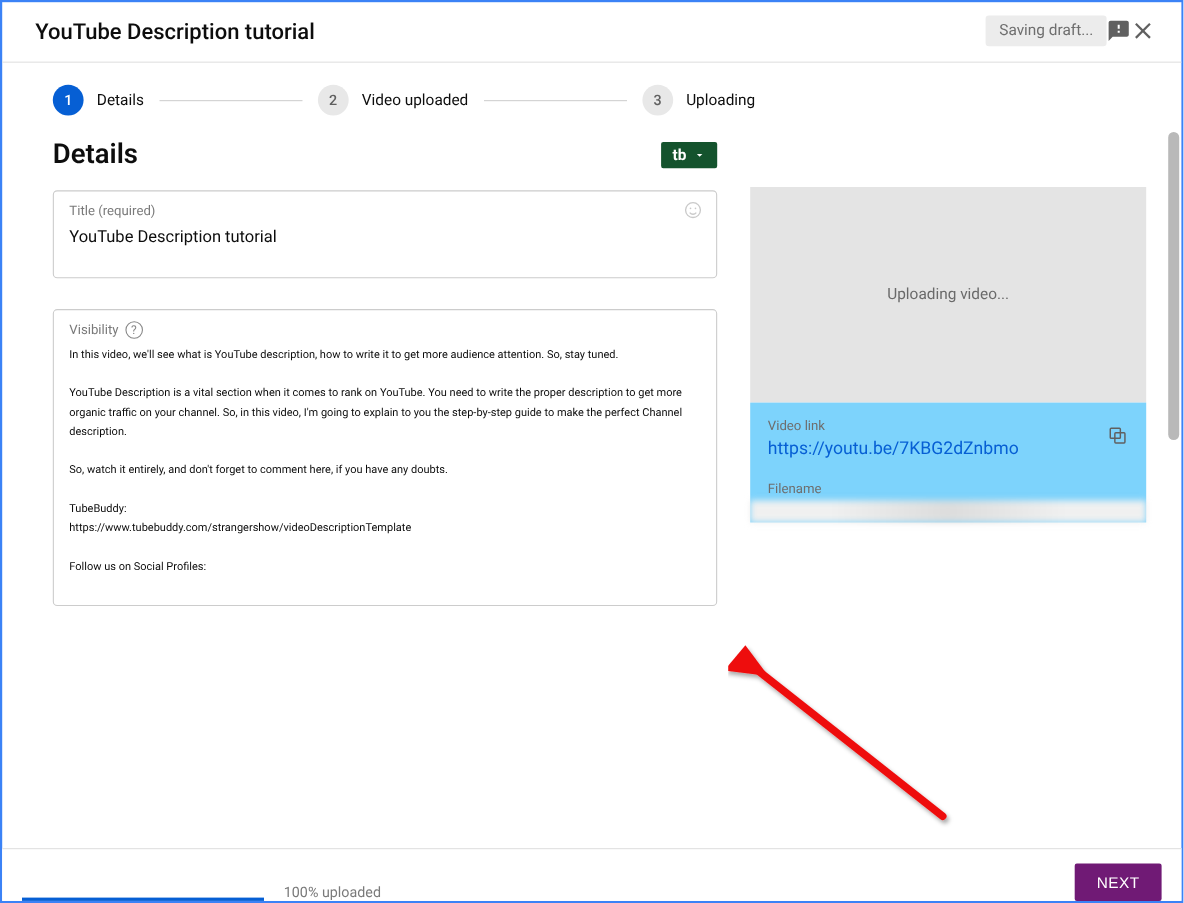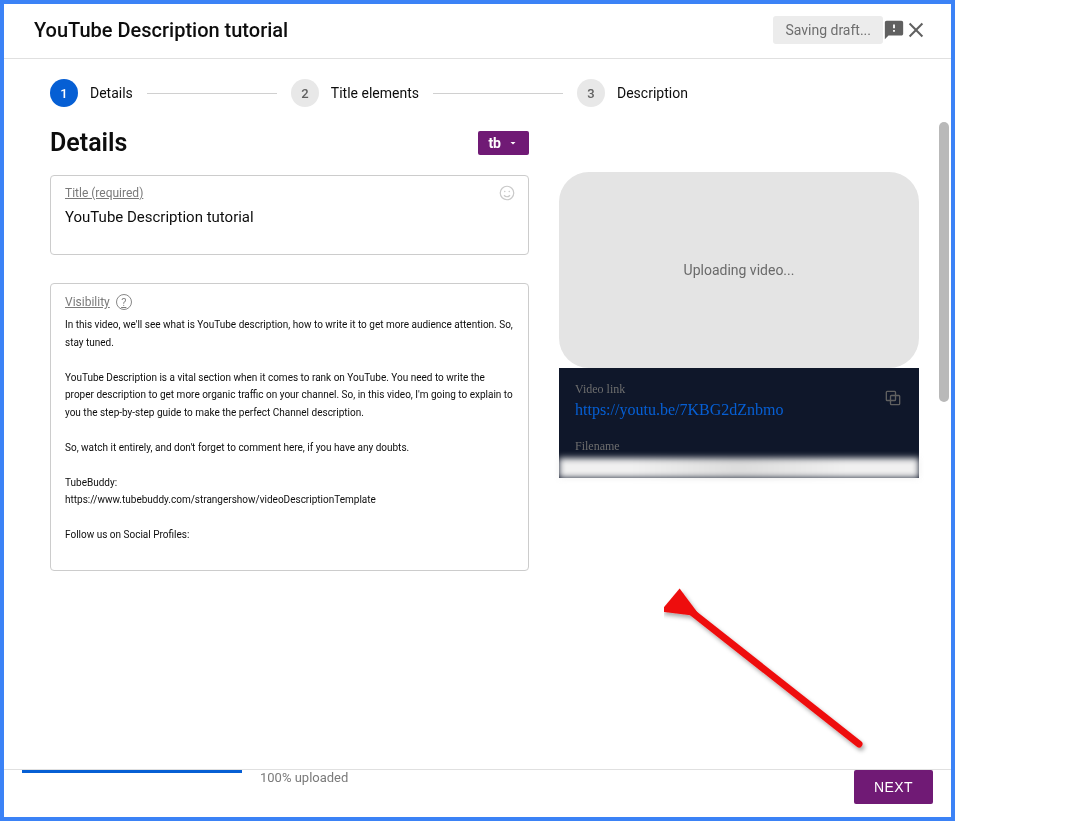--- a/index.html
+++ b/index.html
@@ -6,23 +6,23 @@
   body {
     font-family: Roboto, Arial, sans-serif;
     background: #fff;
     color: #202124;
     width: 1076px;
     height: 821px;
     overflow: hidden;
     position: relative;
   }
   .frame {
-    width: 955px;
+    width: 1076px;
     height: 821px;
-    border: 4px solid #3b82f6;
+    border: 2px solid #3b82f6;
     position: relative;
     background: #fff;
   }
 
   
   .header {
     display: flex;
     align-items: center;
     justify-content: space-between;
     padding: 12px 24px 14px 30px;
@@ -113,21 +113,21 @@
     justify-content: space-between;
     margin-bottom: 18px;
     margin-top: 6px;
   }
   .details-title {
     font-size: 25px;
     font-weight: 600;
     color: #0d0d0d;
   }
   .tb-badge {
-    background: #701a75;
+    background: #14532d;
     color: #fff;
     padding: 4px 10px;
     border-radius: 2px;
     font-size: 14px;
     font-weight: 700;
     display: inline-flex;
     align-items: center;
     gap: 6px;
     cursor: pointer;
   }
@@ -140,21 +140,20 @@
     margin-bottom: 28px;
     position: relative;
   }
   .field-label {
     font-size: 12px;
     color: #7a7a7a;
     display: flex;
     align-items: center;
     gap: 6px;
     margin-bottom: 6px;
-    text-decoration: underline;
   }
   .field-label .help-icon { width:16px; height:16px; border:1.4px solid #888; border-radius:50%; display:inline-flex; align-items:center; justify-content:center; font-size:11px; color:#888;}
   .title-value {
     font-size: 15px;
     color: #0d0d0d;
     padding: 2px 0 14px 0;
   }
   .emoji-icon {
     position: absolute; right: 12px; top: 8px;
     width: 18px; height:18px;
@@ -171,26 +170,24 @@
 
   
   .thumb-box {
     background: #e4e4e4;
     height: 196px;
     display: flex;
     align-items: center;
     justify-content: center;
     color: #6a6a6a;
     font-size: 14px;
-    border-radius: 30px;
   }
   .meta-box {
-    background: #0f172a;
+    background: #7dd3fc;
     padding: 14px 16px 0 16px;
-    font-family: Liberation Serif, serif;
   }
   .meta-label { font-size: 12px; color: #6e6e6e; margin-bottom: 4px; }
   .video-link {
     color: #065fd4;
     font-size: 16px;
     margin-bottom: 20px;
     display: block;
     cursor: pointer;
   }
   .meta-row {
@@ -215,21 +212,21 @@
   }
 
   
   .footer {
     position: absolute;
     left: 0; right: 0; bottom: 0;
     height: 48px;
     border-top: 1px solid #e0e0e0;
     background: #fff;
     display: flex;
-    align-items: flex-start;
+    align-items: flex-end;
     padding: 0 18px;
   }
   .progress-track {
     width: 220px;
     height: 3px;
     background: #065fd4;
     position: relative;
   }
   .upload-label {
     margin-left: 18px;
@@ -273,26 +270,26 @@
   </div>
 
   <div class="stepper">
     <div class="step">
       <div class="step-circle active">1</div>
       <div class="step-label">Details</div>
     </div>
     <div class="step-line"></div>
     <div class="step">
       <div class="step-circle inactive">2</div>
-      <div class="step-label">Title elements</div>
+      <div class="step-label">Video uploaded</div>
     </div>
     <div class="step-line"></div>
     <div class="step">
       <div class="step-circle inactive">3</div>
-      <div class="step-label">Description</div>
+      <div class="step-label">Uploading</div>
     </div>
   </div>
 
   <div class="scroll-area">
     <div class="main-row">
       <div class="left-col">
 
         <div class="details-head">
           <div class="details-title">Details</div>
           <div class="tb-badge">

